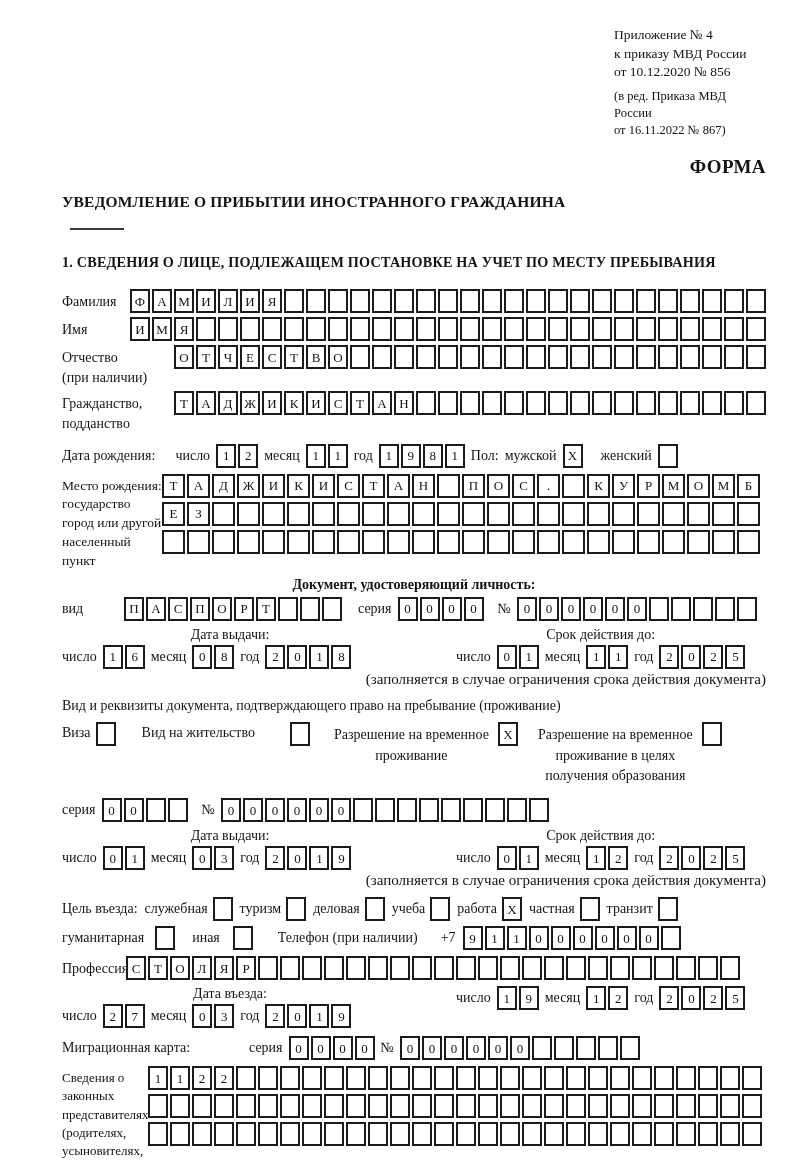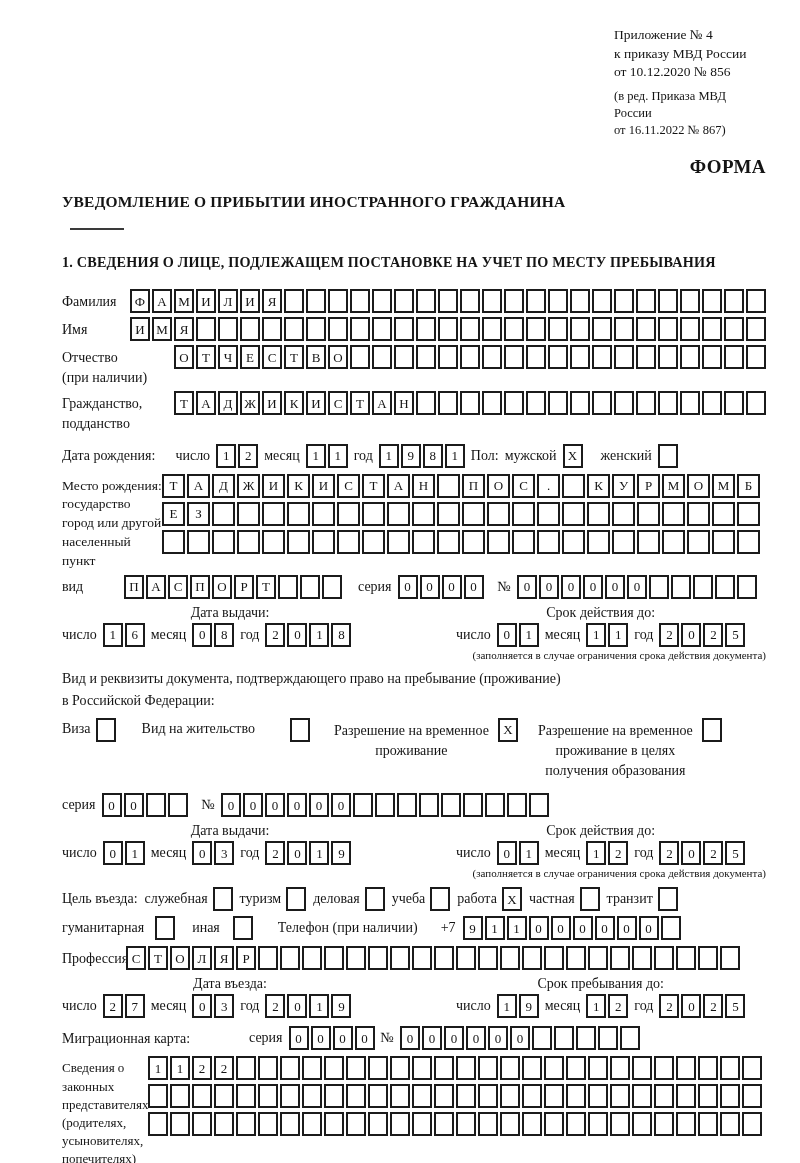--- a/index.html
+++ b/index.html
@@ -41,21 +41,21 @@
   .mt10 { margin-top: 10px; } .mt6 { margin-top: 6px; } .mt8 { margin-top: 8px; } .mt12 { margin-top: 12px; }
 
   .doc-hdr { text-align: center; font-weight: bold; font-size: 14px; margin-top: 6px; }
 
   
   .dates { display: flex; margin-top: 6px; }
   .dblock.l { width: 336px; }
   .dblock.r { margin-left: 58px; }
   .dhdr { font-size: 14px; text-align: center; margin-bottom: 2px; }
   .dline { display: flex; align-items: center; gap: 6px; font-size: 14px; }
-  .dnote { font-size: 11px; text-align: right; margin-top: 2px; }
+  .dnote { font-size: 15px; text-align: right; margin-top: 2px; }
 
   .res-line { font-size: 14px; margin-top: 8px; line-height: 1.45; }
 
   .opts { display: flex; align-items: flex-start; margin-top: 6px; font-size: 14px; }
   .opt { display: flex; align-items: flex-start; gap: 9px; }
   .opt .olbl { padding-top: 3px; white-space: pre-line; }
   .opt.center .olbl { text-align: center; line-height: 1.45; }
 
   .purpose-row { display: flex; align-items: center; margin-top: 8px; font-size: 14px; gap: 7px; flex-wrap: nowrap; }
   .pgrp { display: flex; align-items: center; gap: 5px; }
@@ -338,20 +338,21 @@
           <span class="cell"></span>
           <span class="cell"></span>
           <span class="cell"></span>
           <span class="cell"></span>
           <span class="cell"></span>
           <span class="cell"></span>
         </div>
     </div>
   </div>
 
+  <div class="doc-hdr">Документ, удостоверяющий личность:</div>
 
   <div class="inlinegrp" style="margin-top:4px">
     <span class="lbl w56" style="padding-top:0">вид</span>
     <span class="cells">
         <span class="cell">П</span>
         <span class="cell">А</span>
         <span class="cell">С</span>
         <span class="cell">П</span>
         <span class="cell">О</span>
         <span class="cell">Р</span>
@@ -427,21 +428,20 @@
             <span class="cell">0</span>
             <span class="cell">2</span>
             <span class="cell">5</span>
           </span>
       </div>
     </div>
   </div>
   <div class="dnote">(заполняется в случае ограничения срока действия документа)</div>
 
   <div class="res-line">Вид и реквизиты документа, подтверждающего право на пребывание (проживание)</div>
-  <div class="res-line" style="margin-top:2px">в Российской Федерации:</div>
 
   <div class="opts">
     <span class="opt" style="gap:5px">
       <span class="olbl">Виза</span>
       <span class="cells">
           <span class="cell"></span>
         </span>
     </span>
     <span class="opt" style="margin-left:26px">
       <span class="olbl">Вид на жительство</span>
@@ -669,21 +669,20 @@
         <span>год</span>
         <span class="cells">
             <span class="cell">2</span>
             <span class="cell">0</span>
             <span class="cell">1</span>
             <span class="cell">9</span>
           </span>
       </div>
     </div>
     <div class="dblock r">
-      <div class="dhdr">Срок пребывания до:</div>
       <div class="dline">
         <span>число</span>
         <span class="cells">
             <span class="cell">1</span>
             <span class="cell">9</span>
           </span>
         <span>месяц</span>
         <span class="cells">
             <span class="cell">1</span>
             <span class="cell">2</span>

